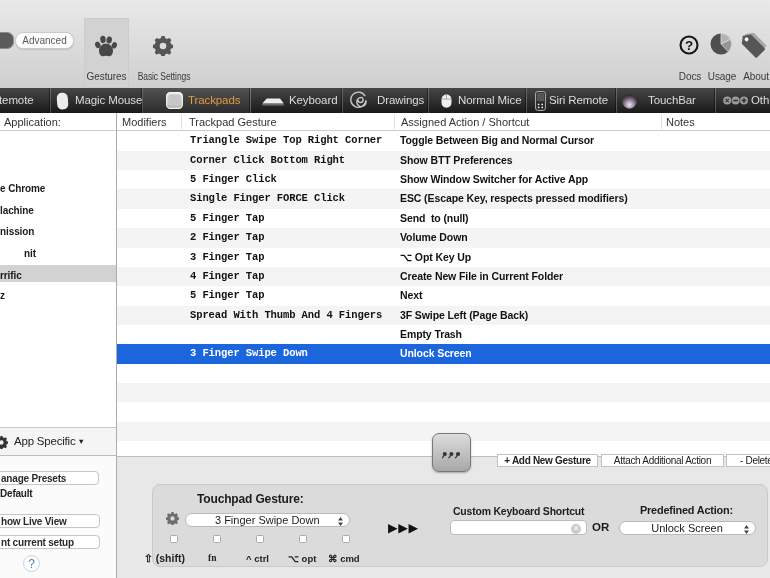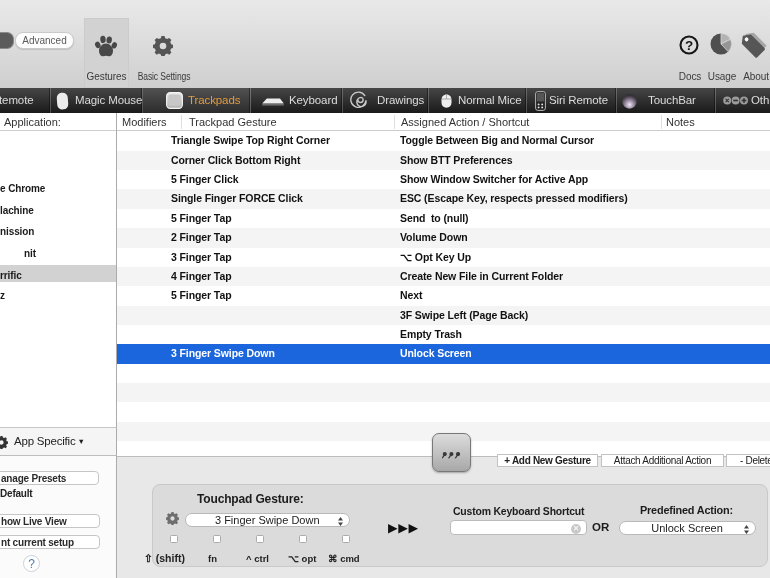--- a/index.html
+++ b/index.html
@@ -21,21 +21,21 @@
 #sidebar{left:0;top:113px;width:117px;height:465px;background:#fff;border-right:1px solid #ababab;}
 #sb-head{left:0;top:113px;width:116px;height:18px;border-bottom:1px solid #cfcfcf;background:#fff;font-size:11px;color:#333;line-height:18px;padding-left:4px;}
 .sb-item{left:0;width:116px;height:21px;line-height:21px;font-size:10px;letter-spacing:-0.1px;font-weight:bold;color:#1a1a1a;white-space:nowrap;}
 #sb-hl{left:0;top:265px;width:116px;height:16.5px;background:#d2d2d2;}
 
 #thead{left:117px;top:113px;width:653px;height:18px;background:#fff;border-bottom:1px solid #cccccc;}
 .th{top:0;height:18px;line-height:18px;font-size:11px;color:#333;white-space:nowrap;}
 .vsep{top:2px;height:14px;width:1px;background:#e0e0e0;}
 .row{left:117px;width:653px;height:19.36px;font-size:10.5px;font-weight:bold;color:#111;letter-spacing:-0.1px;}
 .row div{position:absolute;top:0;height:19.36px;line-height:19.9px;white-space:nowrap;}
-.cg{left:54px;}
+.cg{left:73px;font-family:Liberation Mono, monospace;}
 .ca{left:283px;}
 .even{background:#fff;}
 .odd{background:#f4f4f5;}
 .sel{background:#1b65dd;color:#fff;}
 
 #wstrip{left:117px;top:441px;width:653px;height:15px;background:#fff;}
 #appspec{left:0;top:427px;width:117px;height:29px;background:#f5f5f5;border-top:1px solid #c6c6c6;border-bottom:1px solid #bdbdbd;border-right:1px solid #ababab;}
 #appspec span{position:absolute;left:14px;top:7px;font-size:11.5px;letter-spacing:-0.2px;color:#222;white-space:nowrap;}
 
 #botleft{left:0;top:456px;width:117px;height:122px;background:#fbfbfb;border-right:1px solid #ababab;}
@@ -228,20 +228,21 @@
     </div>
 <div class="abs row odd" style="top:266.92px">
       <div class="cg">4 Finger Tap</div>
       <div class="ca">Create New File in Current Folder</div>
     </div>
 <div class="abs row even" style="top:286.28px">
       <div class="cg">5 Finger Tap</div>
       <div class="ca">Next</div>
     </div>
 <div class="abs row odd" style="top:305.64px">
+      <div class="cg">Spread With Thumb And 4 Fingers</div>
       <div class="ca">3F Swipe Left (Page Back)</div>
     </div>
 <div class="abs row even" style="top:325.0px">
       <div class="ca">Empty Trash</div>
     </div>
 <div class="abs row sel" style="top:344.36px">
       <div class="cg">3 Finger Swipe Down</div>
       <div class="ca">Unlock Screen</div>
     </div>
 <div class="abs row even" style="top:363.72px"></div>
@@ -280,21 +281,21 @@
       <path d="M3.5 0 L6 3.4 L1 3.4 Z M3.5 9 L6 5.6 L1 5.6 Z" fill="#444"></path>
     </svg>
 </div>
 
 <div class="abs cb" style="left:170px;top:535px;"></div>
 <div class="abs cb" style="left:213px;top:535px;"></div>
 <div class="abs cb" style="left:256px;top:535px;"></div>
 <div class="abs cb" style="left:299px;top:535px;"></div>
 <div class="abs cb" style="left:342px;top:535px;"></div>
 <div class="abs modlbl" style="left:144px;top:552px;font-size:10.5px;">⇧&nbsp;(shift)</div>
-<div class="abs modlbl" style="left:208px;top:553px;">fn</div>
+<div class="abs modlbl" style="left:208px;top:553px;font-family:Liberation Serif, serif;">fn</div>
 <div class="abs modlbl" style="left:246px;top:553px;">^ ctrl</div>
 <div class="abs modlbl" style="left:288px;top:553px;">⌥ opt</div>
 <div class="abs modlbl" style="left:328px;top:553px;">⌘ cmd</div>
 <div class="abs" style="left:388px;top:520px;font-size:12.5px;color:#111;letter-spacing:0.6px;">▶▶▶</div>
 <div class="abs blbl" style="left:453px;top:504.5px;font-size:11px;letter-spacing:-0.2px;transform:scaleX(0.95);transform-origin:0 50%;">Custom Keyboard Shortcut</div>
 <div class="abs" style="left:449.5px;top:520px;width:137.5px;height:15px;background:#fff;border:1px solid #bbb;border-radius:4px;">
  <span style="position:absolute;right:5px;top:2.5px;width:10px;height:10px;border-radius:50%;background:#c9c9c9;color:#fff;font-size:8px;text-align:center;line-height:10px;display:block;">✕</span>
 </div>
 <div class="abs blbl" style="left:592px;top:521px;font-size:11.5px;">OR</div>
 <div class="abs blbl" style="left:640px;top:504px;font-size:11px;letter-spacing:-0.2px;transform:scaleX(0.99);transform-origin:0 50%;">Predefined Action:</div>

